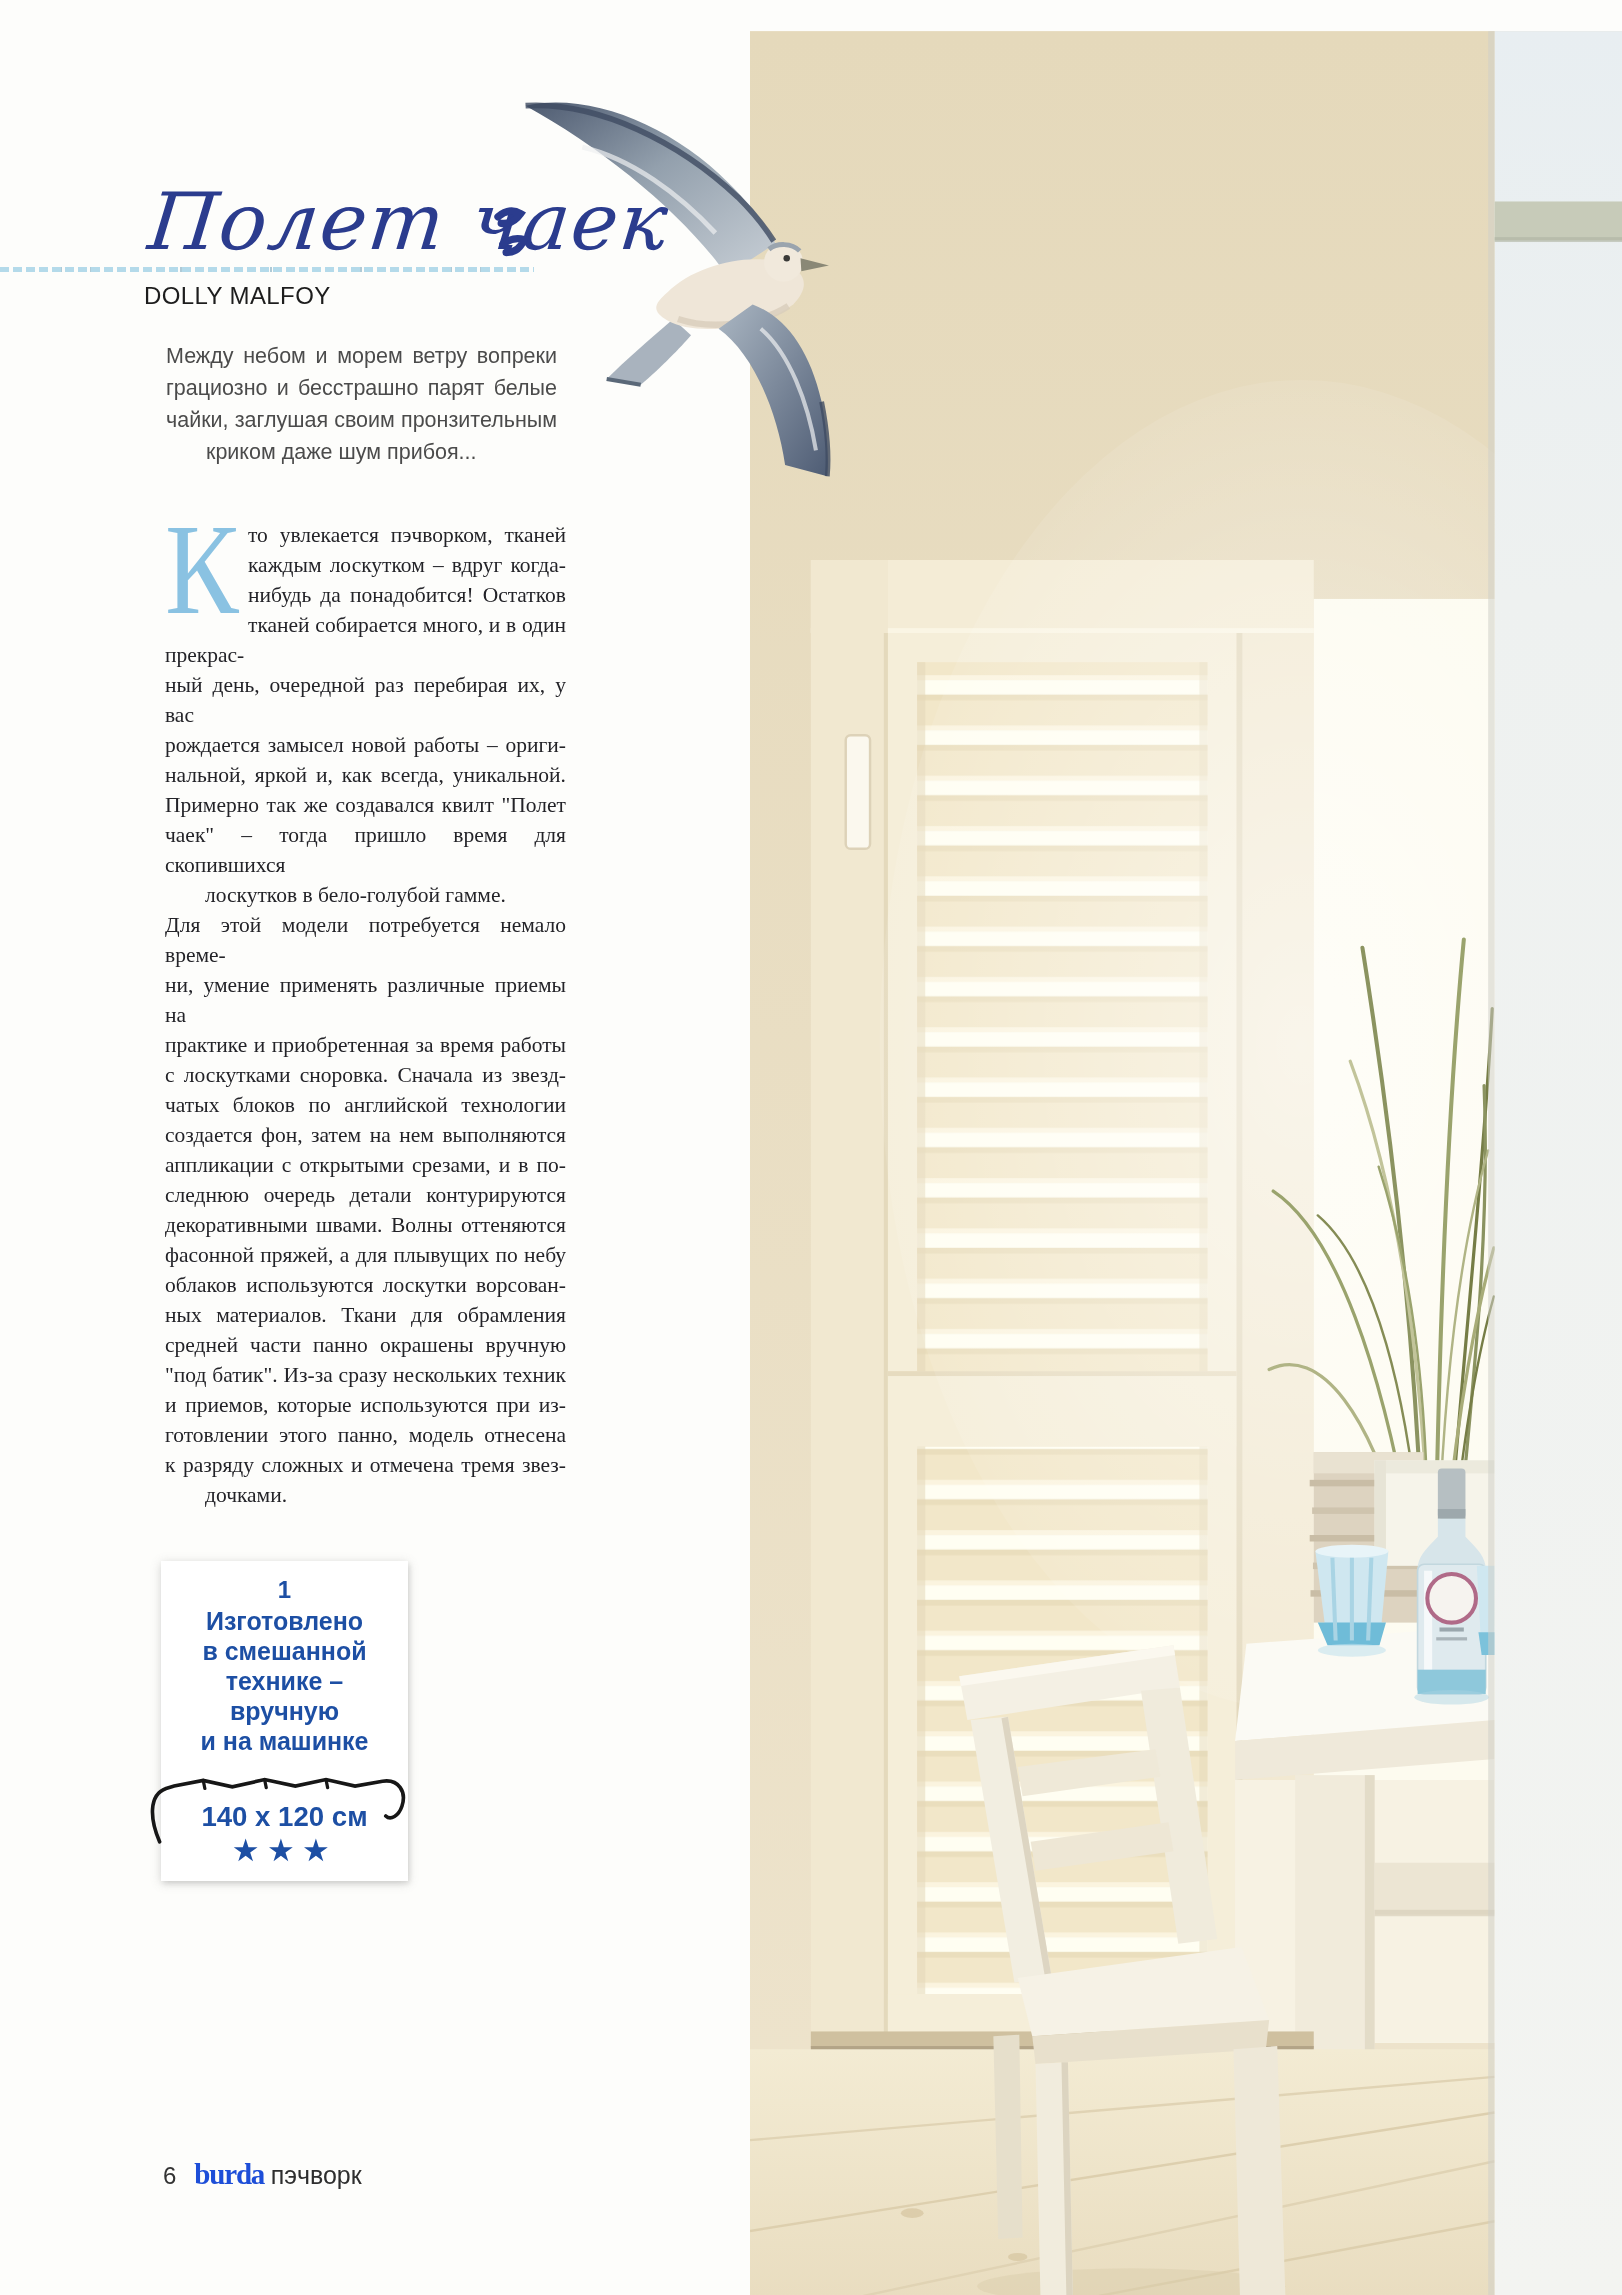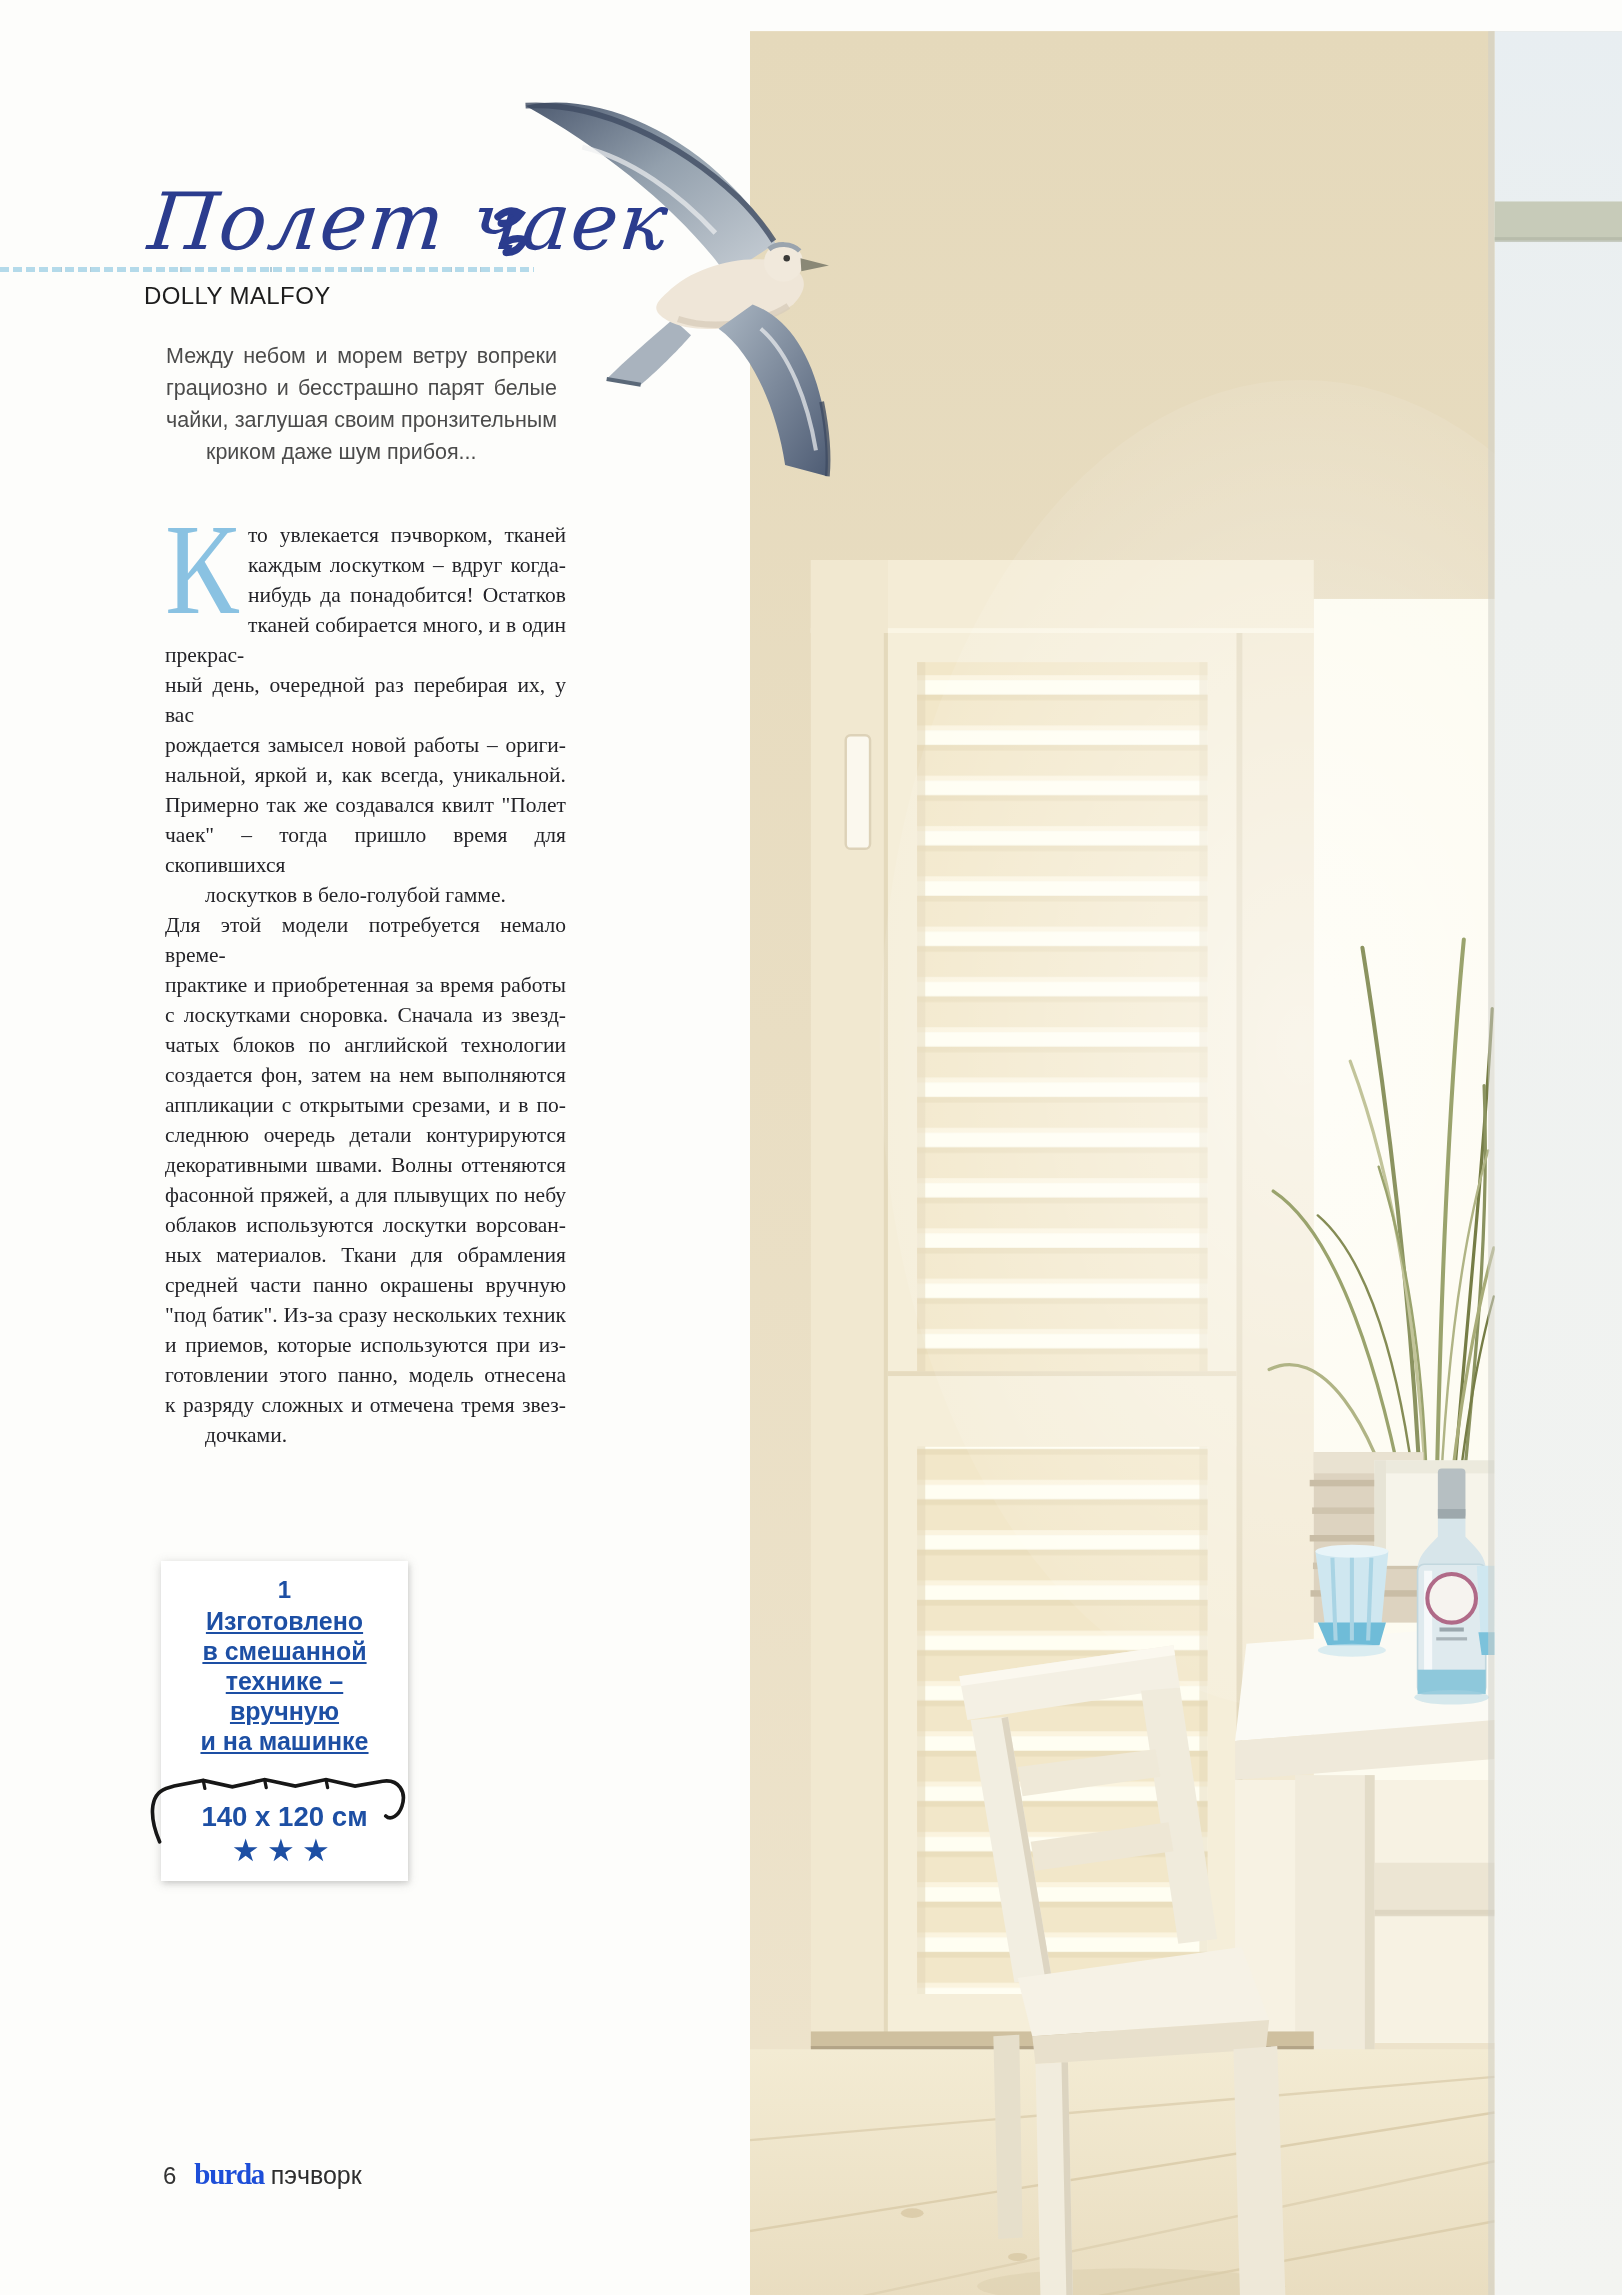--- a/index.html
+++ b/index.html
@@ -28,21 +28,21 @@
     font-family:"Liberation Serif",serif;font-size:130px;line-height:.72;
     color:var(--dropcap-blue,#8ac2e2);transform:scaleX(.85);transform-origin:left top;
     padding-top:3.2px;}
 
   
   .info-box{position:absolute;left:161px;top:1561px;width:247px;height:320px;background:#ffffff;
     box-shadow:0 2.4px 9.7px rgba(110,110,110,.28), 2.4px 3.2px 4.9px rgba(120,120,120,.18);
     color:var(--accent-blue,#1d4fa4);text-align:center;font-weight:700;}
   .box-number{position:absolute;left:0;right:0;top:14.6px;font-size:24px;}
   .box-lines{position:absolute;left:0;right:0;top:45px;font-size:25px;line-height:30px;}
-  .box-lines .line{text-align:left;text-align-last:center;text-decoration:underline;}
+  .box-lines .line{text-align:left;text-align-last:center;}
   .box-squiggle{position:absolute;left:-14.6px;top:200px;width:276px;height:84px;}
   .box-size{position:absolute;left:0;right:0;top:240px;font-size:27.6px;}
   .box-stars{position:absolute;left:0;right:0;top:271px;font-size:31px;letter-spacing:7.3px;
     font-family:"DejaVu Sans",sans-serif;}
 
   
   .footer{position:absolute;left:163px;top:2158px;display:flex;align-items:baseline;color:#333;}
   .footer .num{font-size:24px;margin-right:18px;}
   .footer .burda{font-family:Liberation Serif, serif;font-weight:700;font-size:29px;
     letter-spacing:-1.2px;color:#1d4ed8;}
@@ -274,20 +274,21 @@
         <div class="line">каждым лоскутком – вдруг когда-</div>
         <div class="line">нибудь да понадобится! Остатков</div>
         <div class="line">тканей собирается много, и в один прекрас-</div>
         <div class="line">ный день, очередной раз перебирая их, у вас</div>
         <div class="line">рождается замысел новой работы – ориги-</div>
         <div class="line">нальной, яркой и, как всегда, уникальной.</div>
         <div class="line">Примерно так же создавался квилт "Полет</div>
         <div class="line">чаек" – тогда пришло время для скопившихся</div>
         <div class="line no-just">лоскутков в бело-голубой гамме.</div>
         <div class="line">Для этой модели потребуется немало време-</div>
+        <div class="line">ни, умение применять различные приемы на</div>
         <div class="line">практике и приобретенная за время работы</div>
         <div class="line">с лоскутками сноровка. Сначала из звезд-</div>
         <div class="line">чатых блоков по английской технологии</div>
         <div class="line">создается фон, затем на нем выполняются</div>
         <div class="line">аппликации с открытыми срезами, и в по-</div>
         <div class="line">следнюю очередь детали контурируются</div>
         <div class="line">декоративными швами. Волны оттеняются</div>
         <div class="line">фасонной пряжей, а для плывущих по небу</div>
         <div class="line">облаков используются лоскутки ворсован-</div>
         <div class="line">ных материалов. Ткани для обрамления</div>

